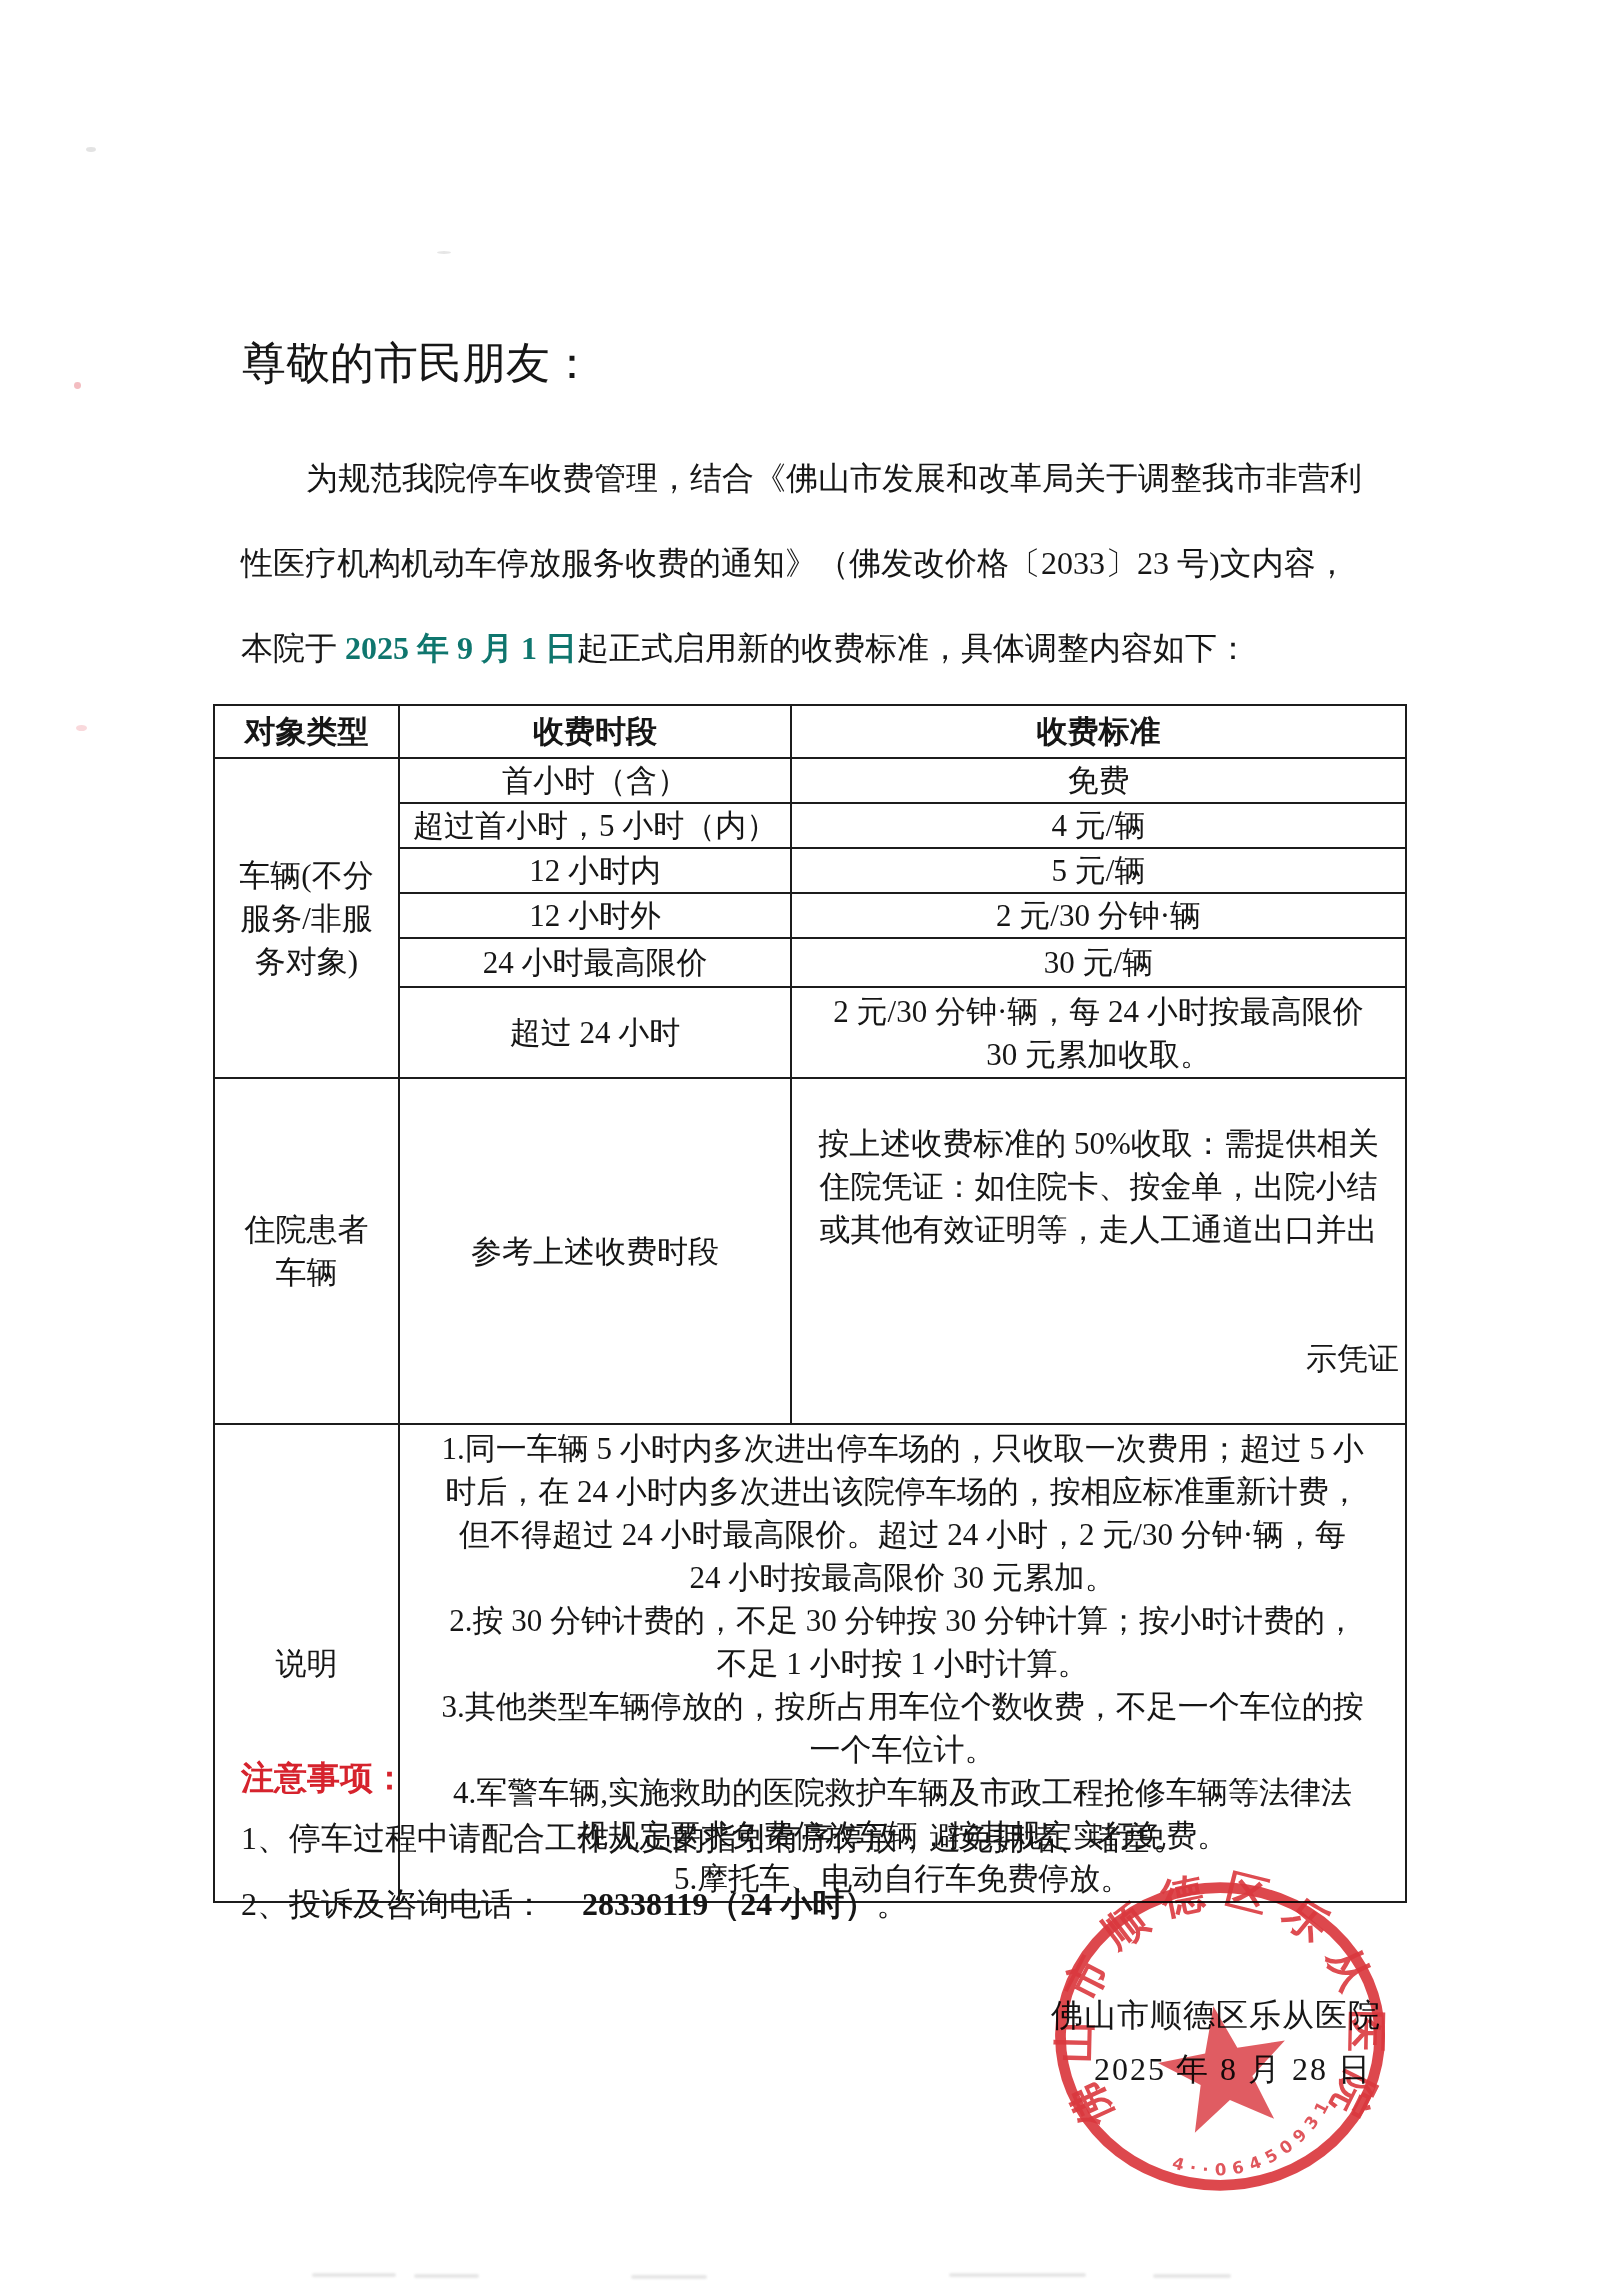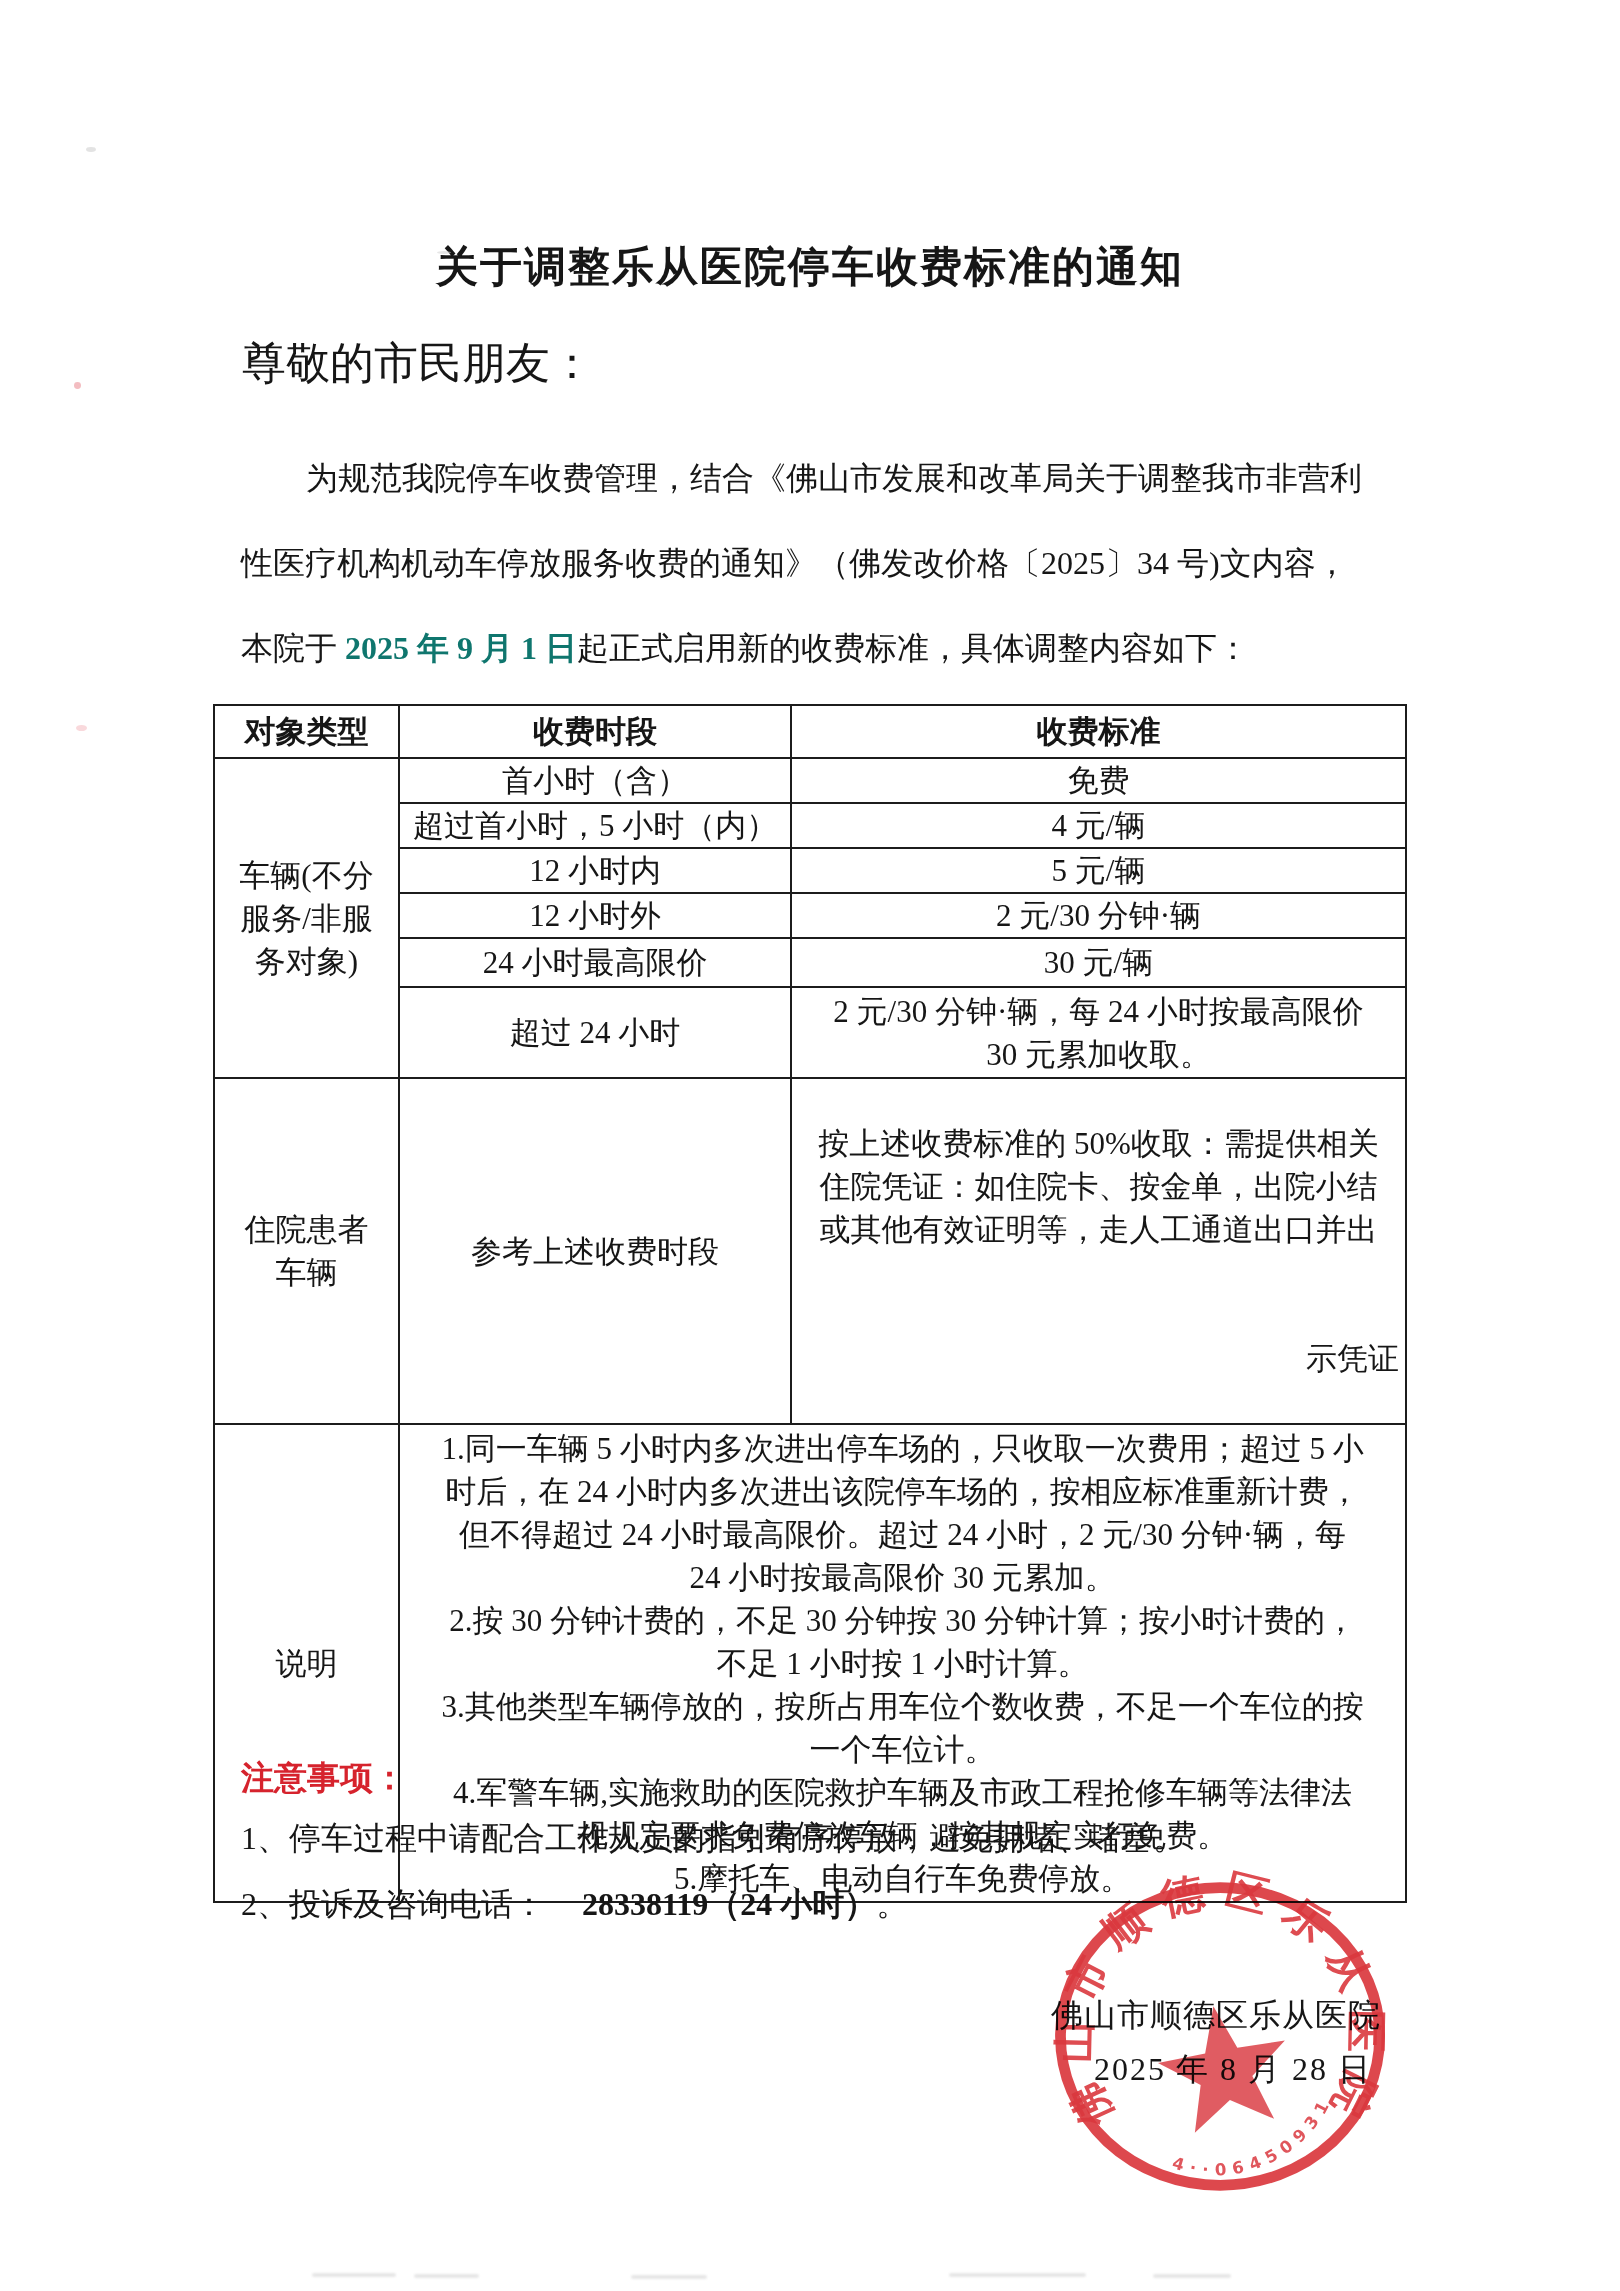--- a/index.html
+++ b/index.html
@@ -49,27 +49,26 @@
 
   .artifact { position:absolute; pointer-events:none; }
   .streak { height:3.9px; background:#c9c9c9; opacity:.45; filter:blur(1px); border-radius:2px; }
   .speck  { border-radius:50%; }
 </style>
 </head>
 <body>
 
 <div class="page">
 
-  <div class="doc-title">关于调整乐从医院停车收费标准的通知</div>
 
   <div class="greeting">尊敬的市民朋友：</div>
 
   <div class="para">
     <div class="indent">为规范我院停车收费管理，结合《佛山市发展和改革局关于调整我市非营利</div>
-    <div>性医疗机构机动车停放服务收费的通知》（佛发改价格〔2025〕34 号)文内容，</div>
+    <div>性医疗机构机动车停放服务收费的通知》（佛发改价格〔2033〕23 号)文内容，</div>
     <div><span>本院于 </span><span class="red-strong">2025 年 9 月 1 日</span><span>起正式启用新的收费标准，具体调整内容如下：</span></div>
   </div>
 
   <table class="fee-table">
     <colgroup>
         <col style="width:185px">
         <col style="width:392px">
         <col style="width:615px">
       </colgroup>
     <tbody>

